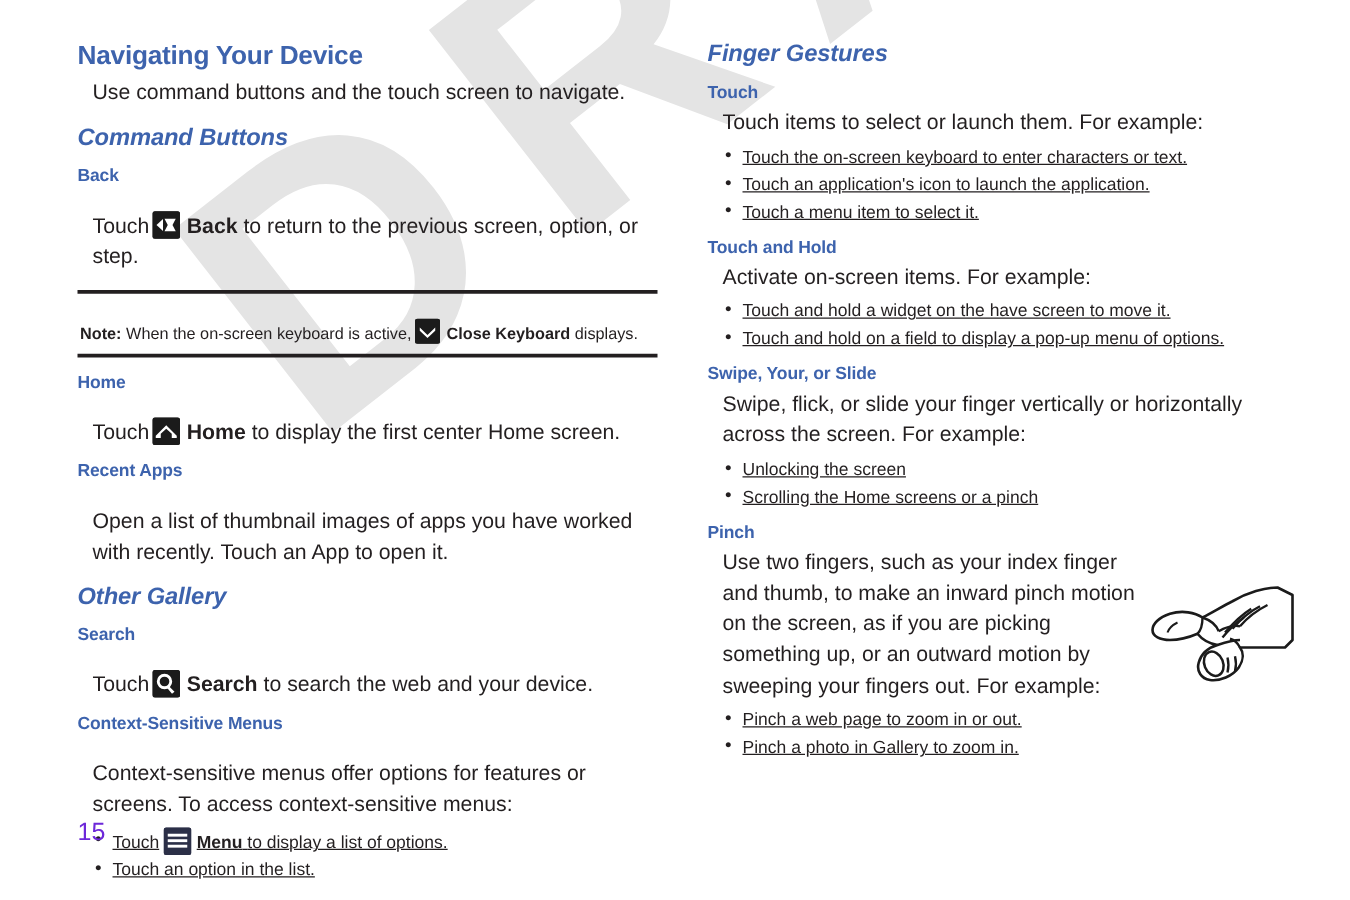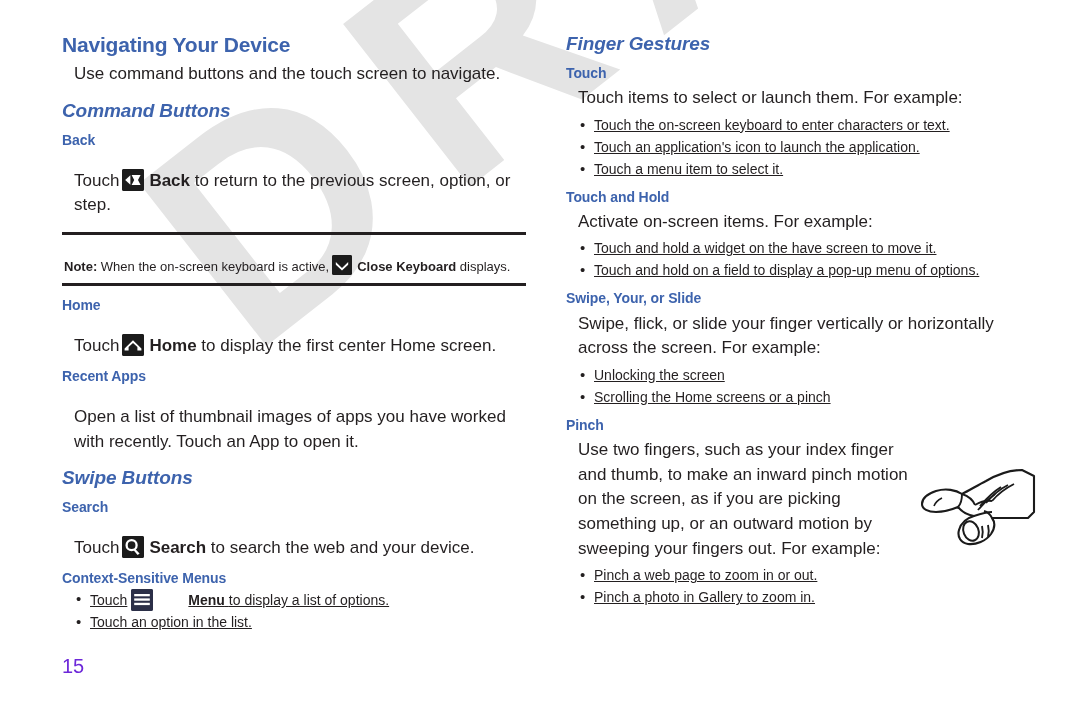--- a/index.html
+++ b/index.html
@@ -106,21 +106,21 @@
     margin: 1px 0;
   }
   ul.bullets li::before {
     content: "\2022";
     position: absolute;
     left: 0;
     top: -1px;
     font-size: 15px;
   }
   ul.bullets li .inline-icon { vertical-align: -6px; margin: 0 4px; }
-  ul.bullets li b { font-weight: bold; margin-left: 31px; }
+  ul.bullets li b { font-weight: bold; }
 
   .run { display: inline; }
   b.strong { font-weight: bold; }
 
   
   .note-block {
     margin: 14px 0 10px 0;
     width: 464px;
   }
   .note-rule {
@@ -230,35 +230,36 @@
             <rect x="0" y="0" width="22" height="22" rx="2" fill="#1b1b1b"></rect>
             <path d="M2.6 14.6 L11 6.2 L19.4 14.6 L19.4 16.4 L15.4 16.4 L15.4 13.0 L11 9.0 L6.6 13.0 L6.6 16.4 L2.6 16.4 Z" fill="#ffffff"></path>
           </svg></span><b class="strong">Home</b>
       <span class="run">to display the first center Home screen.</span>
     </p>
 
     <h3 class="h-sec">Recent Apps</h3>
 
     <p class="body">Open a list of thumbnail images of apps you have worked with recently. Touch an App to open it.</p>
 
-    <h2 class="h-sub">Swipe Buttons</h2>
+    <h2 class="h-sub">Other Gallery</h2>
 
     <h3 class="h-sec">Search</h3>
 
     <p class="body">
       <span class="run">Touch</span><span class="inline-icon"><svg viewBox="0 0 22 22">
             <rect x="0" y="0" width="22" height="22" rx="2" fill="#1b1b1b"></rect>
             <circle cx="9.6" cy="9.2" r="5.0" fill="none" stroke="#ffffff" stroke-width="2.3"></circle>
             <path d="M13.0 12.8 L17.6 17.4 L15.6 19.0 L11.6 14.2 Z" fill="#ffffff"></path>
           </svg></span><b class="strong">Search</b>
       <span class="run">to search the web and your device.</span>
     </p>
 
     <h3 class="h-sec">Context-Sensitive Menus</h3>
 
+    <p class="body">Context-sensitive menus offer options for features or screens. To access context-sensitive menus:</p>
 
     <ul class="bullets">
       <li>
         <span class="run">Touch</span><span class="inline-icon menu-ico"><svg viewBox="0 0 22 22">
               <rect x="0" y="0" width="22" height="22" rx="2" fill="#2b2f47"></rect>
               <rect x="3.2" y="5.0" width="15.6" height="2.3" fill="#ffffff"></rect>
               <rect x="3.2" y="9.4" width="15.6" height="2.3" fill="#ffffff"></rect>
               <rect x="3.2" y="13.8" width="15.6" height="2.3" fill="#ffffff"></rect>
             </svg></span><b>Menu</b>
         <span class="run">to display a list of options.</span>

